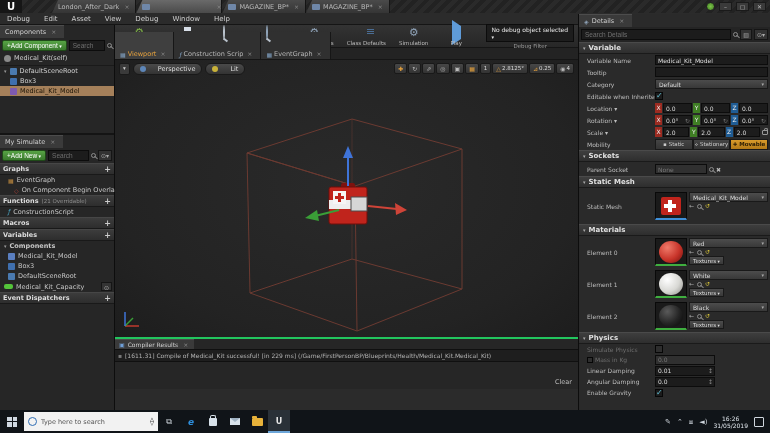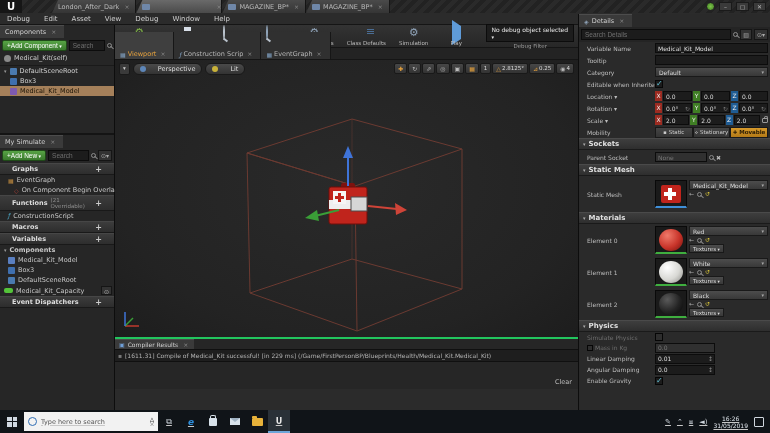--- a/index.html
+++ b/index.html
@@ -48,21 +48,21 @@
   #leftcol { left:0; top:25px; width:115px; height:385px; background:#262626; border-right:1px solid #0d0d0d; }
   #components-panel { height:110px; border-bottom:2px solid #141414; }
   .addrow { display:flex; gap:2px; padding:2px; align-items:center; }
   .treerow { display:flex; align-items:center; gap:3px; padding:1px 2px 1px 4px; font-size:6.5px; color:#cfcfcf; white-space:nowrap; }
   .treerow .tico { width:7px; height:7px; border-radius:1px; flex:0 0 auto; }
   .treerow.sel { background:#a5805a; color:#1b1205; }
   .indent1 { padding-left:10px; }
 
   #mybp-panel { height:273px; }
   .bp-sechdr { background:linear-gradient(#3c3c3c,#2d2d2d); border-top:1px solid #464646; border-bottom:1px solid #191919;
-    font-size:6.5px; font-weight:bold; color:#ddd; padding:1px 12px; display:flex; align-items:center; }
+    font-size:6.5px; font-weight:bold; color:#ddd; padding:1px 3px; display:flex; align-items:center; }
   .bp-sechdr .plus { margin-left:auto; color:#ccc; font-size:8px; line-height:7px; font-weight:bold; }
   .bp-row { display:flex; align-items:center; gap:3px; padding:1px 2px 1px 8px; font-size:6.5px; color:#c6c6c6; white-space:nowrap; }
   .bp-note { font-weight:normal; color:#8f8f8f; font-size:5.5px; margin-left:3px; }
 
   
   #centercol { left:115px; top:25px; width:463px; height:385px; background:#2b2b2b; }
   #toolbar { height:23px; display:flex; align-items:center; gap:2px; padding:0 4px; background:linear-gradient(#333,#272727); border-bottom:1px solid #151515; }
   .tbtn { display:flex; flex-direction:column; align-items:center; justify-content:center; width:42px; height:22px; color:#c9c9c9; }
   .tbtn .ticon { height:12px; font-size:11px; line-height:12px; }
   .tbtn .tlabel { font-size:5.5px; color:#bdbdbd; margin-top:1px; white-space:nowrap; }
@@ -132,21 +132,21 @@
   .minikit::before { content:""; position:absolute; left:7px; top:3px; width:4px; height:12px; background:#fff; }
   .minikit::after { content:""; position:absolute; left:3px; top:7px; width:12px; height:4px; background:#fff; }
   .iconrow { display:flex; gap:3px; align-items:center; margin-top:1px; }
   .miniico { color:#aaa; font-size:6px; line-height:6px; }
   .miniico.yellow { color:#d8c43a; }
   .texbtn { background:linear-gradient(#4c4c4c,#383838); border:1px solid #191919; color:#ddd; font-size:5.5px; padding:0 3px; height:9px; line-height:8px; margin-top:1px; align-self:flex-start; }
   .texbtn::after { content:" ▾"; font-size:4.5px; }
   .spin::after { content:"↕"; position:absolute; right:1px; top:0; color:#888; font-size:6px; }
 
   
-  #taskbar { left:0; top:410px; width:770px; height:23px; background:#101418; display:flex; align-items:center; z-index:5;text-decoration:underline; }
+  #taskbar { left:0; top:410px; width:770px; height:23px; background:#101418; display:flex; align-items:center; z-index:5; }
   .startbtn { width:24px; height:23px; display:flex; align-items:center; justify-content:center; }
   .winglyph { width:10px; height:10px; display:grid; grid-template-columns:1fr 1fr; gap:1px; }
   .winglyph span { background:#cfd8e2; }
   #tb-search { width:134px; height:19px; background:#f2f2f2; display:flex; align-items:center; gap:4px; padding:0 4px; }
   .cortana { width:9px; height:9px; border:1.5px solid #2f6db4; border-radius:50%; }
   #tb-search .stext { color:#555; font-size:6.5px; flex:1; }
   .micico { color:#444; font-size:8px; }
   .tbico { width:22px; height:23px; display:flex; align-items:center; justify-content:center; font-size:9px; }
   .tbico.active { background:#2a3138; box-shadow:inset 0 -2px 0 #6ca6d9; }
   .edge { color:#2e8edb; font-weight:bold; font-style:italic; }
@@ -447,20 +447,23 @@
       <span class="tabx"></span>
   </div>
   <div id="details-search-row">
     <input class="searchbox" style="flex: 1 1 0%; width: 20px;" placeholder="Search Details">
     <span class="mag"></span>
     <span class="eyebox" style="width:12px">▥</span>
     <span class="eyebox">⊙▾</span>
   </div>
 
   
+  <div class="sechdr">
+      <span>Variable</span>
+    </div>
   <div class="drow">
     <span class="dlabel">Variable Name</span>
     <span class="dctl">
         <span class="dinput grow">Medical_Kit_Model</span>
       </span>
   </div>
   <div class="drow">
     <span class="dlabel">Tooltip</span>
     <span class="dctl">
         <span class="dinput grow"></span>

